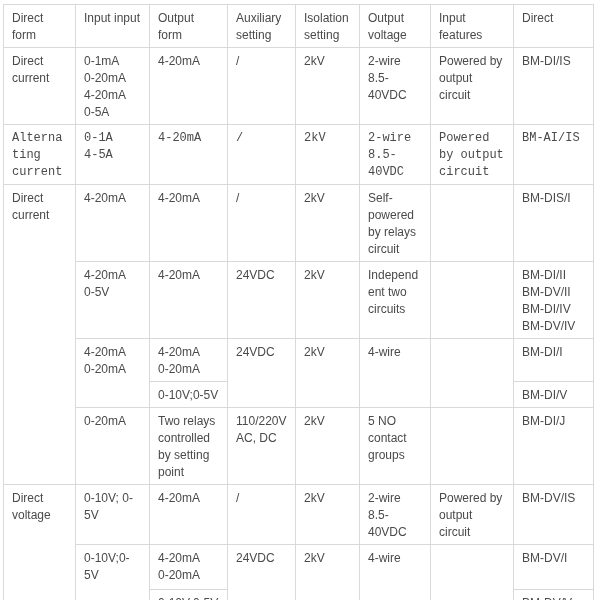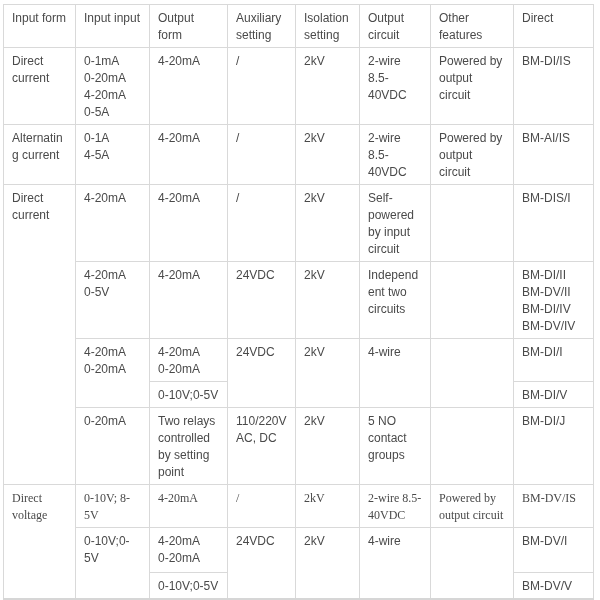--- a/index.html
+++ b/index.html
@@ -42,27 +42,27 @@
   col.c2 { width: 74px; }
   col.c3 { width: 78px; }
   col.c4 { width: 68px; }
   col.c5 { width: 64px; }
   col.c6 { width: 71px; }
   col.c7 { width: 83px; }
   col.c8 { width: 80px; }
   
   thead tr           { height: 38px; }
   tbody tr:nth-child(1)  { height: 76px; }
-  tbody tr:nth-child(2)  { height: 40px; }
+  tbody tr:nth-child(2)  { height: 40px; font-family: Liberation Mono, monospace; }
   tbody tr:nth-child(3)  { height: 72px; }
   tbody tr:nth-child(4)  { height: 75px; }
   tbody tr:nth-child(5)  { height: 43px; }
   tbody tr:nth-child(6)  { height: 24px; }
   tbody tr:nth-child(7)  { height: 58px; }
-  tbody tr:nth-child(8)  { height: 40px; font-family: Liberation Serif, serif; }
+  tbody tr:nth-child(8)  { height: 40px; }
   tbody tr:nth-child(9)  { height: 45px; }
   tbody tr:nth-child(10) { height: 24px; }
   tbody tr:nth-child(11) { height: 58px; }
 </style>
 </head>
 <body>
 
 <div class="table-wrap">
   <table class="spec">
     <colgroup>
@@ -70,27 +70,27 @@
         <col class="c2">
         <col class="c3">
         <col class="c4">
       <col class="c5">
         <col class="c6">
         <col class="c7">
         <col class="c8">
     </colgroup>
     <thead>
       <tr>
-        <th>Input form</th>
+        <th>Direct form</th>
         <th>Input input</th>
         <th>Output form</th>
         <th>Auxiliary setting</th>
         <th>Isolation setting</th>
-        <th>Output circuit</th>
-        <th>Other features</th>
+        <th>Output voltage</th>
+        <th>Input features</th>
         <th>Direct</th>
       </tr>
     </thead>
     <tbody>
       <tr>
         <td>Direct current</td>
         <td>0-1mA
 0-20mA
 4-20mA
 0-5A</td>
@@ -113,21 +113,21 @@
 40VDC</td>
         <td>Powered by output circuit</td>
         <td>BM-AI/IS</td>
       </tr>
       <tr>
         <td rowspan="5">Direct current</td>
         <td>4-20mA</td>
         <td>4-20mA</td>
         <td>/</td>
         <td>2kV</td>
-        <td>Self-powered by input circuit</td>
+        <td>Self-powered by relays circuit</td>
         <td></td>
         <td>BM-DIS/I</td>
       </tr>
       <tr>
         <td>4-20mA
 0-5V</td>
         <td>4-20mA</td>
         <td>24VDC</td>
         <td>2kV</td>
         <td>Independent two circuits</td>
@@ -153,21 +153,21 @@
         <td>0-20mA</td>
         <td>Two relays controlled by setting point</td>
         <td>110/220V AC, DC</td>
         <td>2kV</td>
         <td>5 NO contact groups</td>
         <td></td>
         <td>BM-DI/J</td>
       </tr>
       <tr>
         <td rowspan="4">Direct voltage</td>
-        <td>0-10V;  8-5V</td>
+        <td>0-10V;  0-5V</td>
         <td>4-20mA</td>
         <td>/</td>
         <td>2kV</td>
         <td>2-wire 8.5-
 40VDC</td>
         <td>Powered by output circuit</td>
         <td>BM-DV/IS</td>
       </tr>
       <tr>
         <td rowspan="2">0-10V;0-5V</td>

